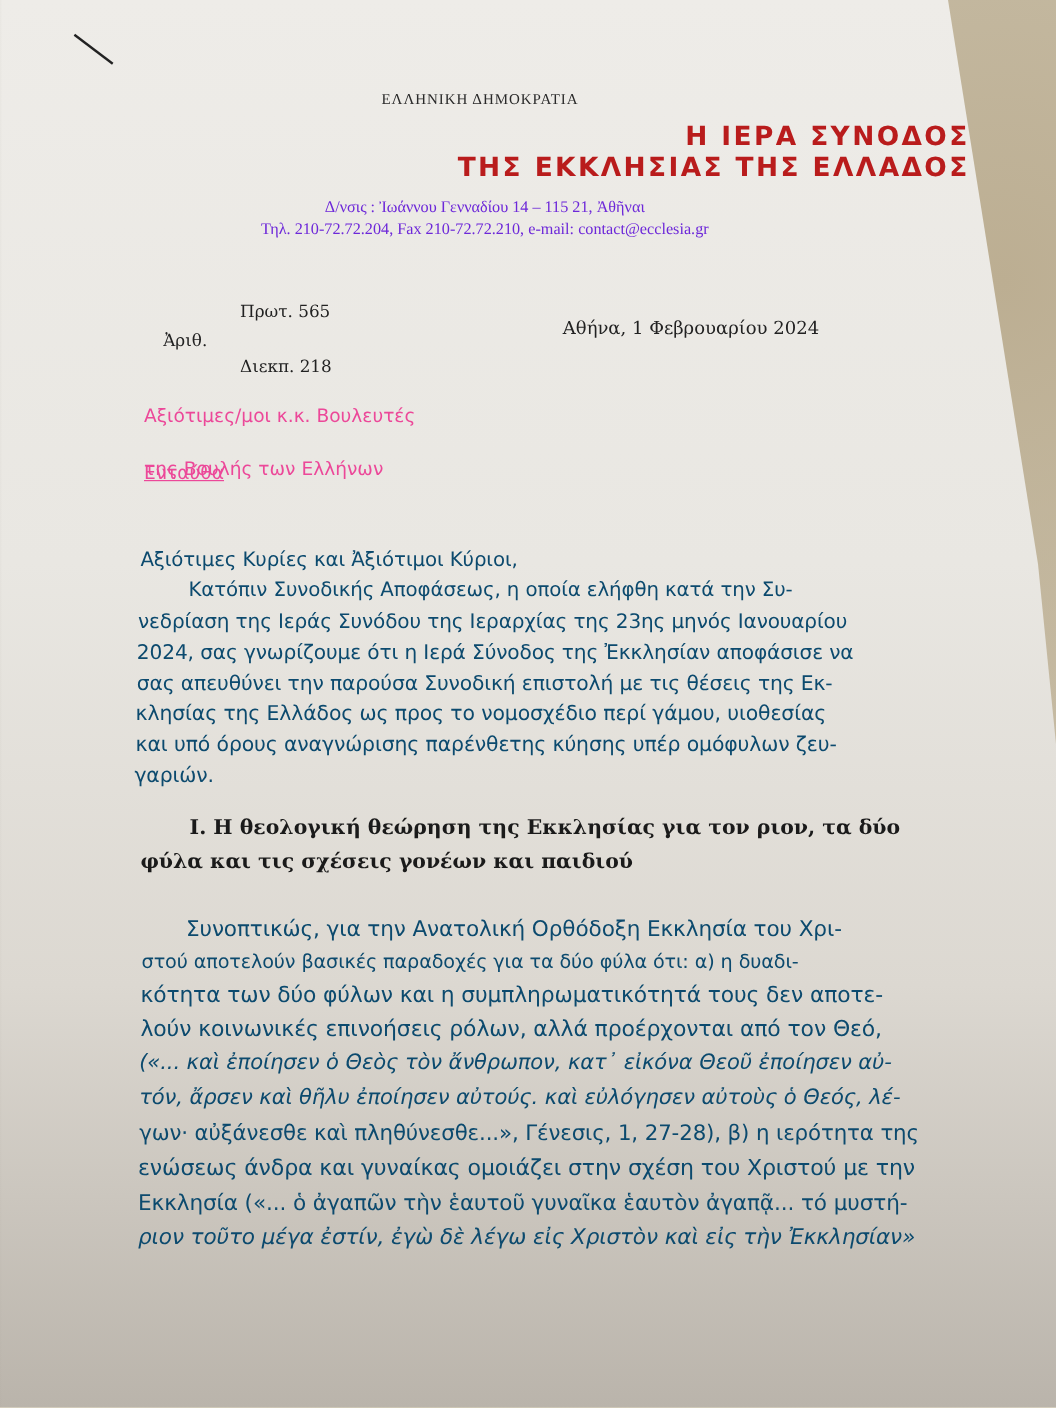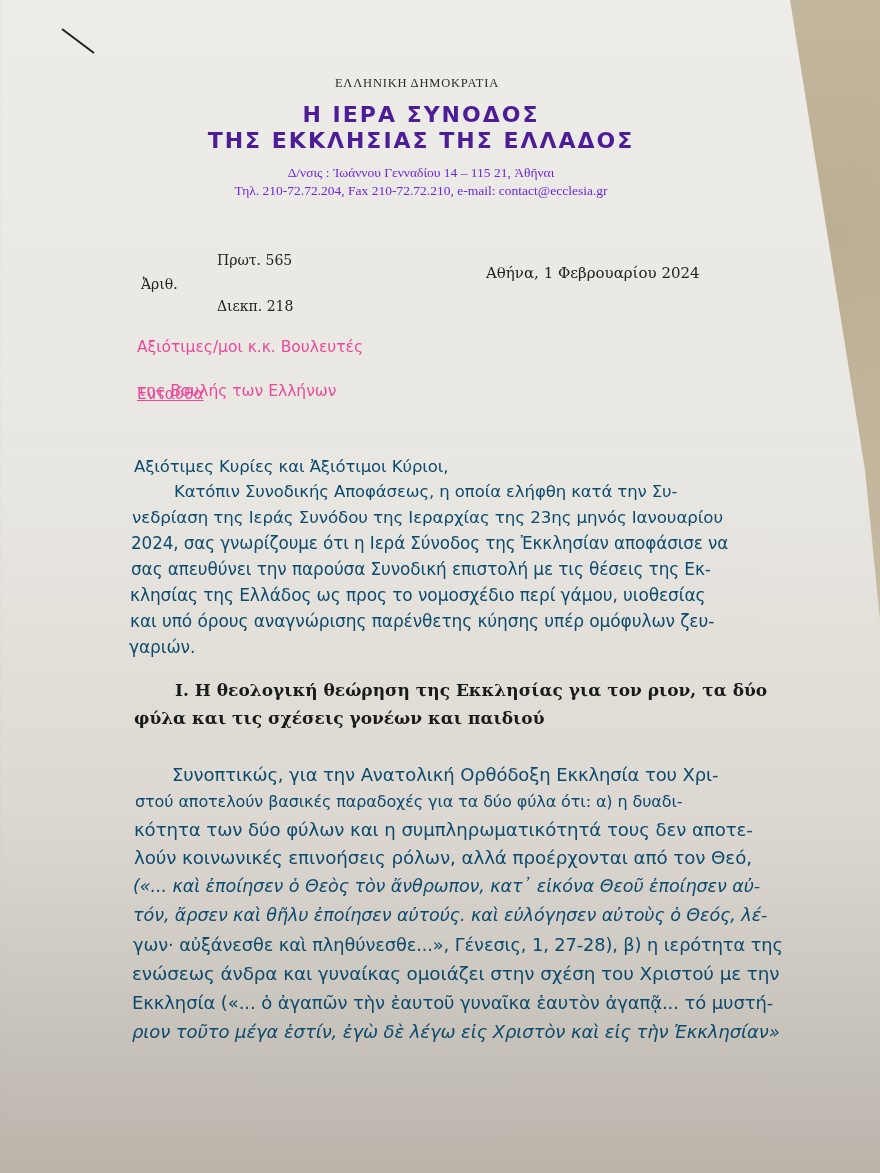--- a/index.html
+++ b/index.html
@@ -25,40 +25,40 @@
     }
     .paper-edge-shadow {
       position: absolute; left: 0; top: 0; width: 12px; height: 1173px;
       background: linear-gradient(90deg, #9c968c, transparent);
       opacity: .35;
     }
     .pen-mark {
       position: absolute; left: 62px; top: 28px; width: 40px; height: 2px;
       background: #222; transform: rotate(37deg); transform-origin: left center;
     }
-    .abs { position: absolute; white-space: nowrap; padding-left: 17px; }
+    .abs { position: absolute; white-space: nowrap; }
     .republic {
       left: 0; width: 800px; top: 76px; text-align: center;
       font-family: "Liberation Serif", serif; font-size: 12.5px; letter-spacing: 0.8px; color: #2a2a2a;
     }
     .synod-title {
-      left: 0; width: 808px; text-align: center;
-      font-family: "DejaVu Sans", sans-serif; font-size: 22px; font-weight: bold; letter-spacing: 2px; color: #4c1d95;
+      left: 0; width: 808px; text-align: right;
+      font-family: "DejaVu Sans", sans-serif; font-size: 22px; font-weight: bold; letter-spacing: 2px; color: #b91c1c;
     }
     .synod-1 { top: 102px; }
     .synod-2 { top: 128px; }
     .address {
       left: 0; width: 808px; text-align: center;
       font-family: "Liberation Serif", serif; font-size: 13.5px; color: #6d28d9;
     }
     .addr-1 { top: 165px; }
     .addr-2 { top: 183px; }
     .meta { font-family: "DejaVu Serif", serif; font-size: 14px; color: #222; }
     .proto { left: 200px; top: 252px; }
-    .arith { left: 124px; top: 276px; }
+    .arith { left: 136px; top: 276px; }
     .diekp { left: 200px; top: 298px; }
     .date  { left: 469px; top: 264px; font-size: 15px; }
     .recip { font-family: "DejaVu Sans", sans-serif; font-size: 15.5px; left: 120px; color: #ec4899; }
     .recip-1 { top: 338px; }
     .recip-2 { top: 382px; }
     .recip-3 { top: 385px; text-decoration: underline; }
     .body-line {
       font-family: "DejaVu Sans", sans-serif; font-size: 16px; color: #0c4a6e; letter-spacing: -0.1px;
     }
     .heading {

